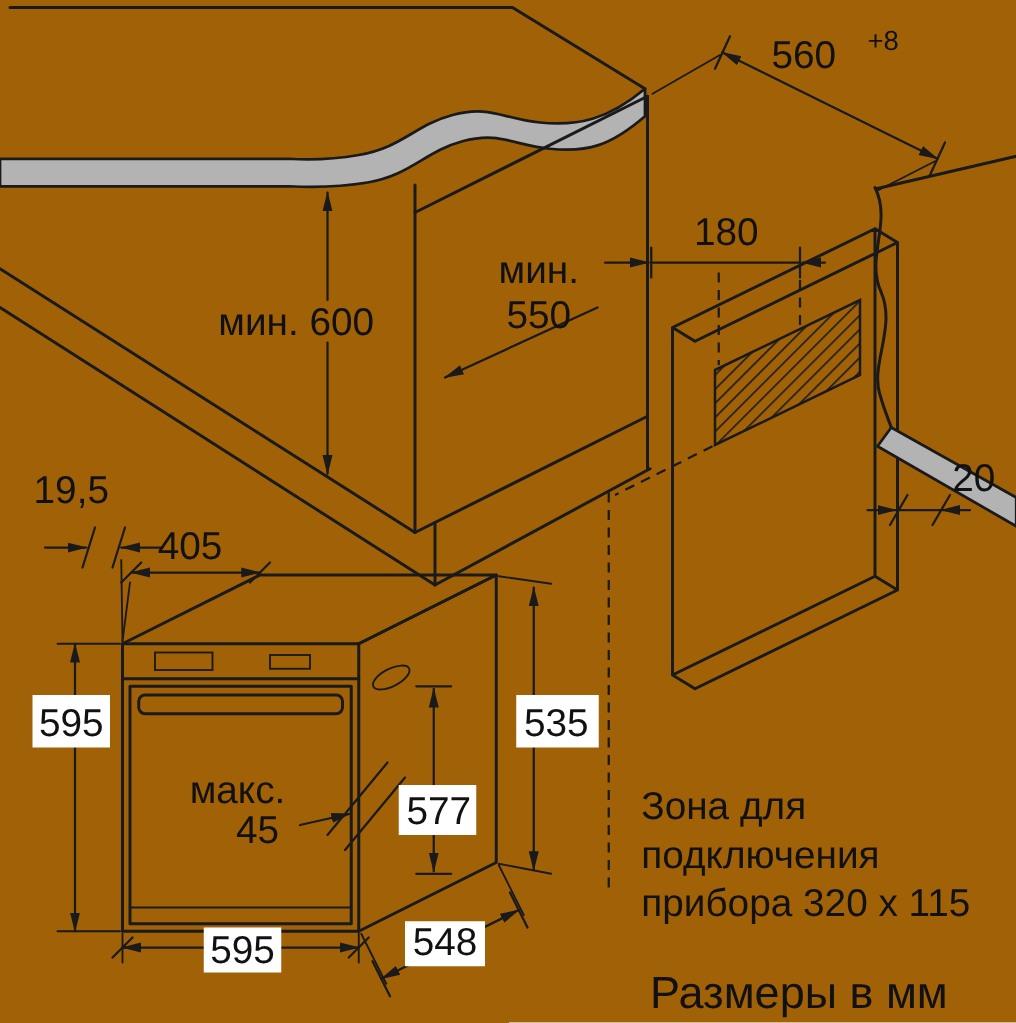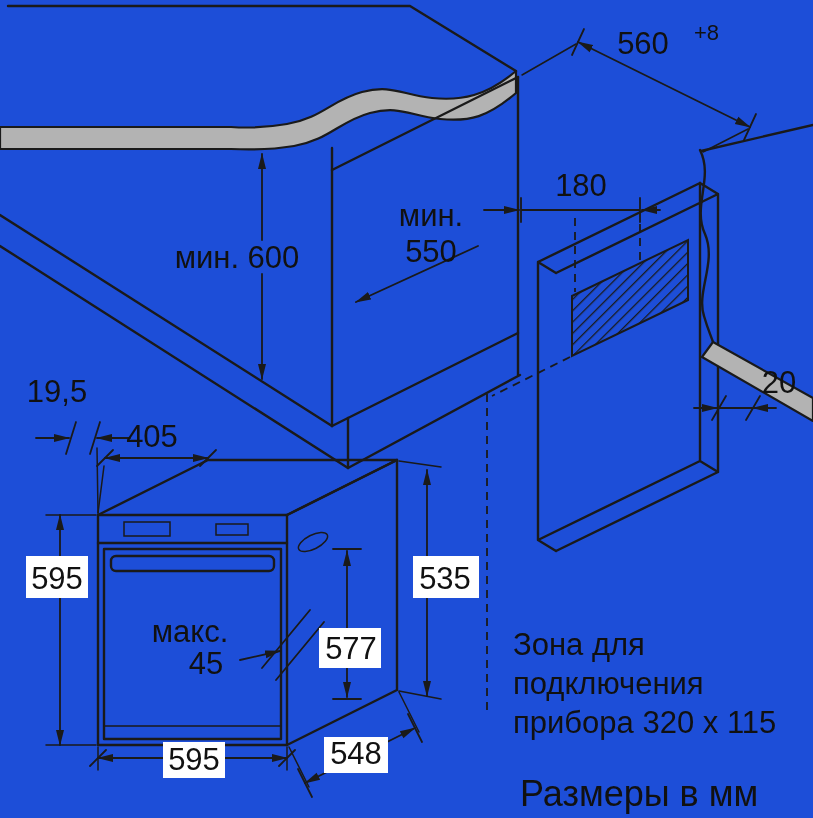--- a/index.html
+++ b/index.html
@@ -1,16 +1,16 @@
 <!DOCTYPE html>
 <html><head>
 <meta charset="utf-8">
 <style>
   html,body { margin:0; padding:0; background:#ffffff; }
-  .stage { position:relative; width:813px; height:818px; background:#1d4ed8; overflow:hidden; }
+  .stage { position:relative; width:813px; height:818px; background:#a16207; overflow:hidden; }
   svg { display:block; }
 
   .ol    { fill:none; stroke:#1a1a1a; stroke-width:2.4; stroke-linejoin:round; stroke-linecap:round; }
   .thin  { fill:none; stroke:#1a1a1a; stroke-width:1.5; stroke-linecap:round; }
   .dimln { fill:none; stroke:#1a1a1a; stroke-width:1.8; stroke-linecap:round; }
   .dash  { fill:none; stroke:#1a1a1a; stroke-width:1.8; stroke-dasharray:8 6; }
   .band  { fill:#b3b3b3; stroke:#1a1a1a; stroke-width:2.2; stroke-linejoin:round; }
   .mask  { fill:#ffffff; stroke:none; }
   .zone  { stroke:#1a1a1a; stroke-width:2; }
 

